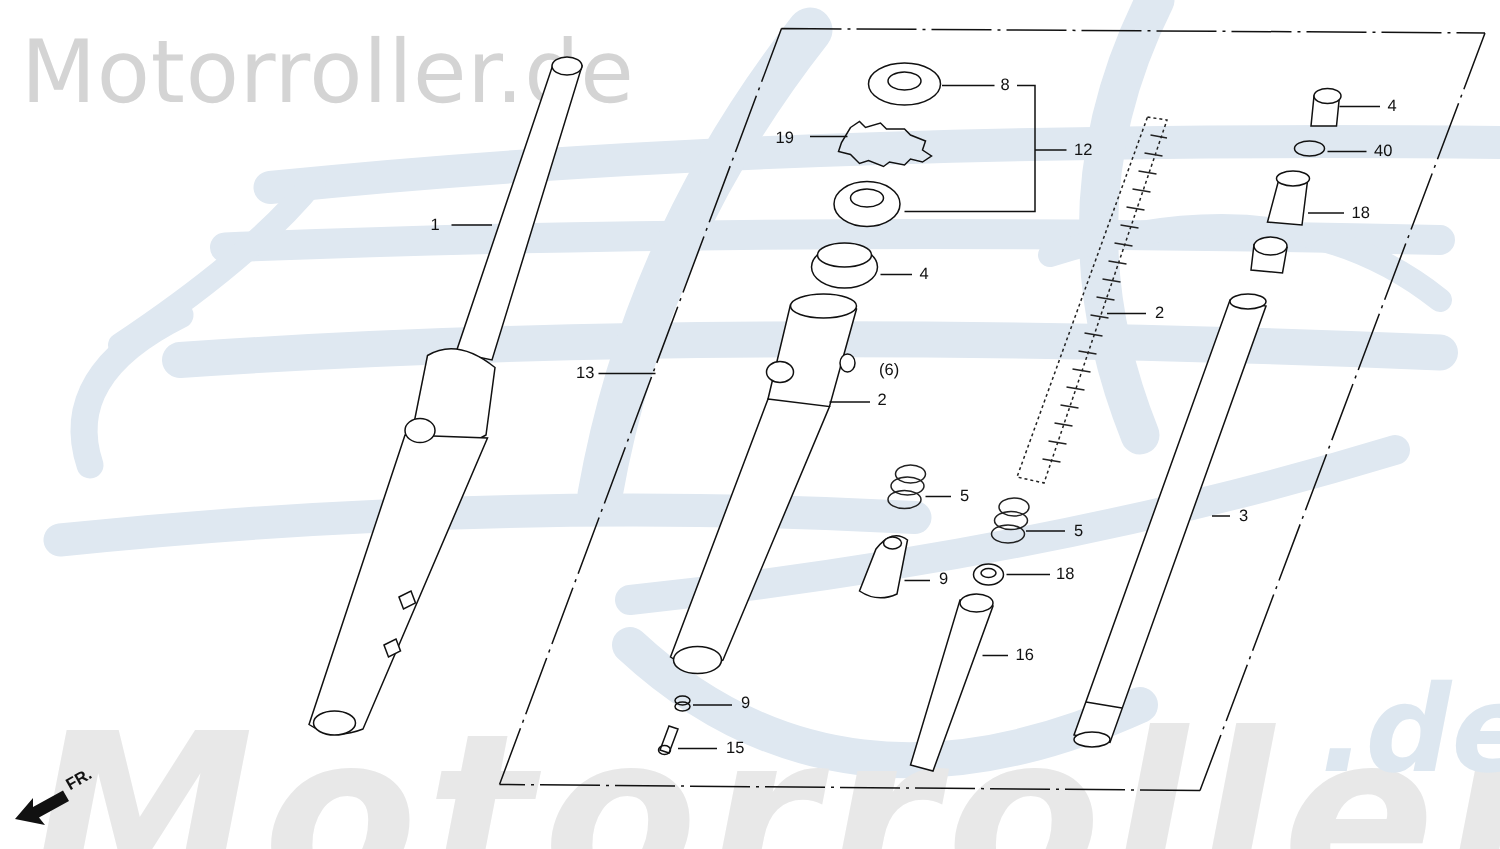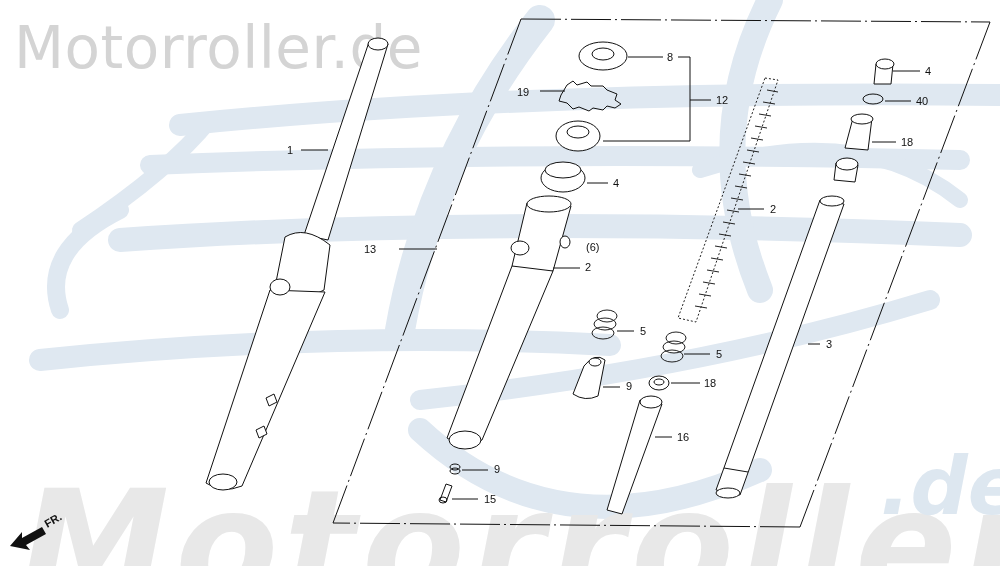--- a/index.html
+++ b/index.html
@@ -175,20 +175,20 @@
 <div class="lbl" style="left:826px;top:338px">3</div>
 <div class="lbl" style="left:613px;top:177px">4</div>
 <div class="lbl" style="left:640px;top:325px">5</div>
 <div class="lbl" style="left:716px;top:348px">5</div>
 <div class="lbl" style="left:586px;top:241px">(6)</div>
 <div class="lbl" style="left:667px;top:51px">8</div>
 <div class="lbl" style="left:626px;top:380px">9</div>
 <div class="lbl" style="left:704px;top:377px">18</div>
 <div class="lbl" style="left:677px;top:431px">16</div>
 <div class="lbl" style="left:716px;top:94px">12</div>
-<div class="lbl" style="left:364px;top:243px">13</div>
+<div class="lbl" style="left:384px;top:243px">13</div>
 <div class="lbl" style="left:585px;top:261px">2</div>
 <div class="lbl" style="left:484px;top:493px">15</div>
 <div class="lbl" style="left:925px;top:65px">4</div>
 <div class="lbl" style="left:494px;top:463px">9</div>
 <div class="lbl" style="left:901px;top:136px">18</div>
 <div class="lbl" style="left:517px;top:86px">19</div>
 <div class="lbl" style="left:916px;top:95px">40</div>
 
 </body></html>

